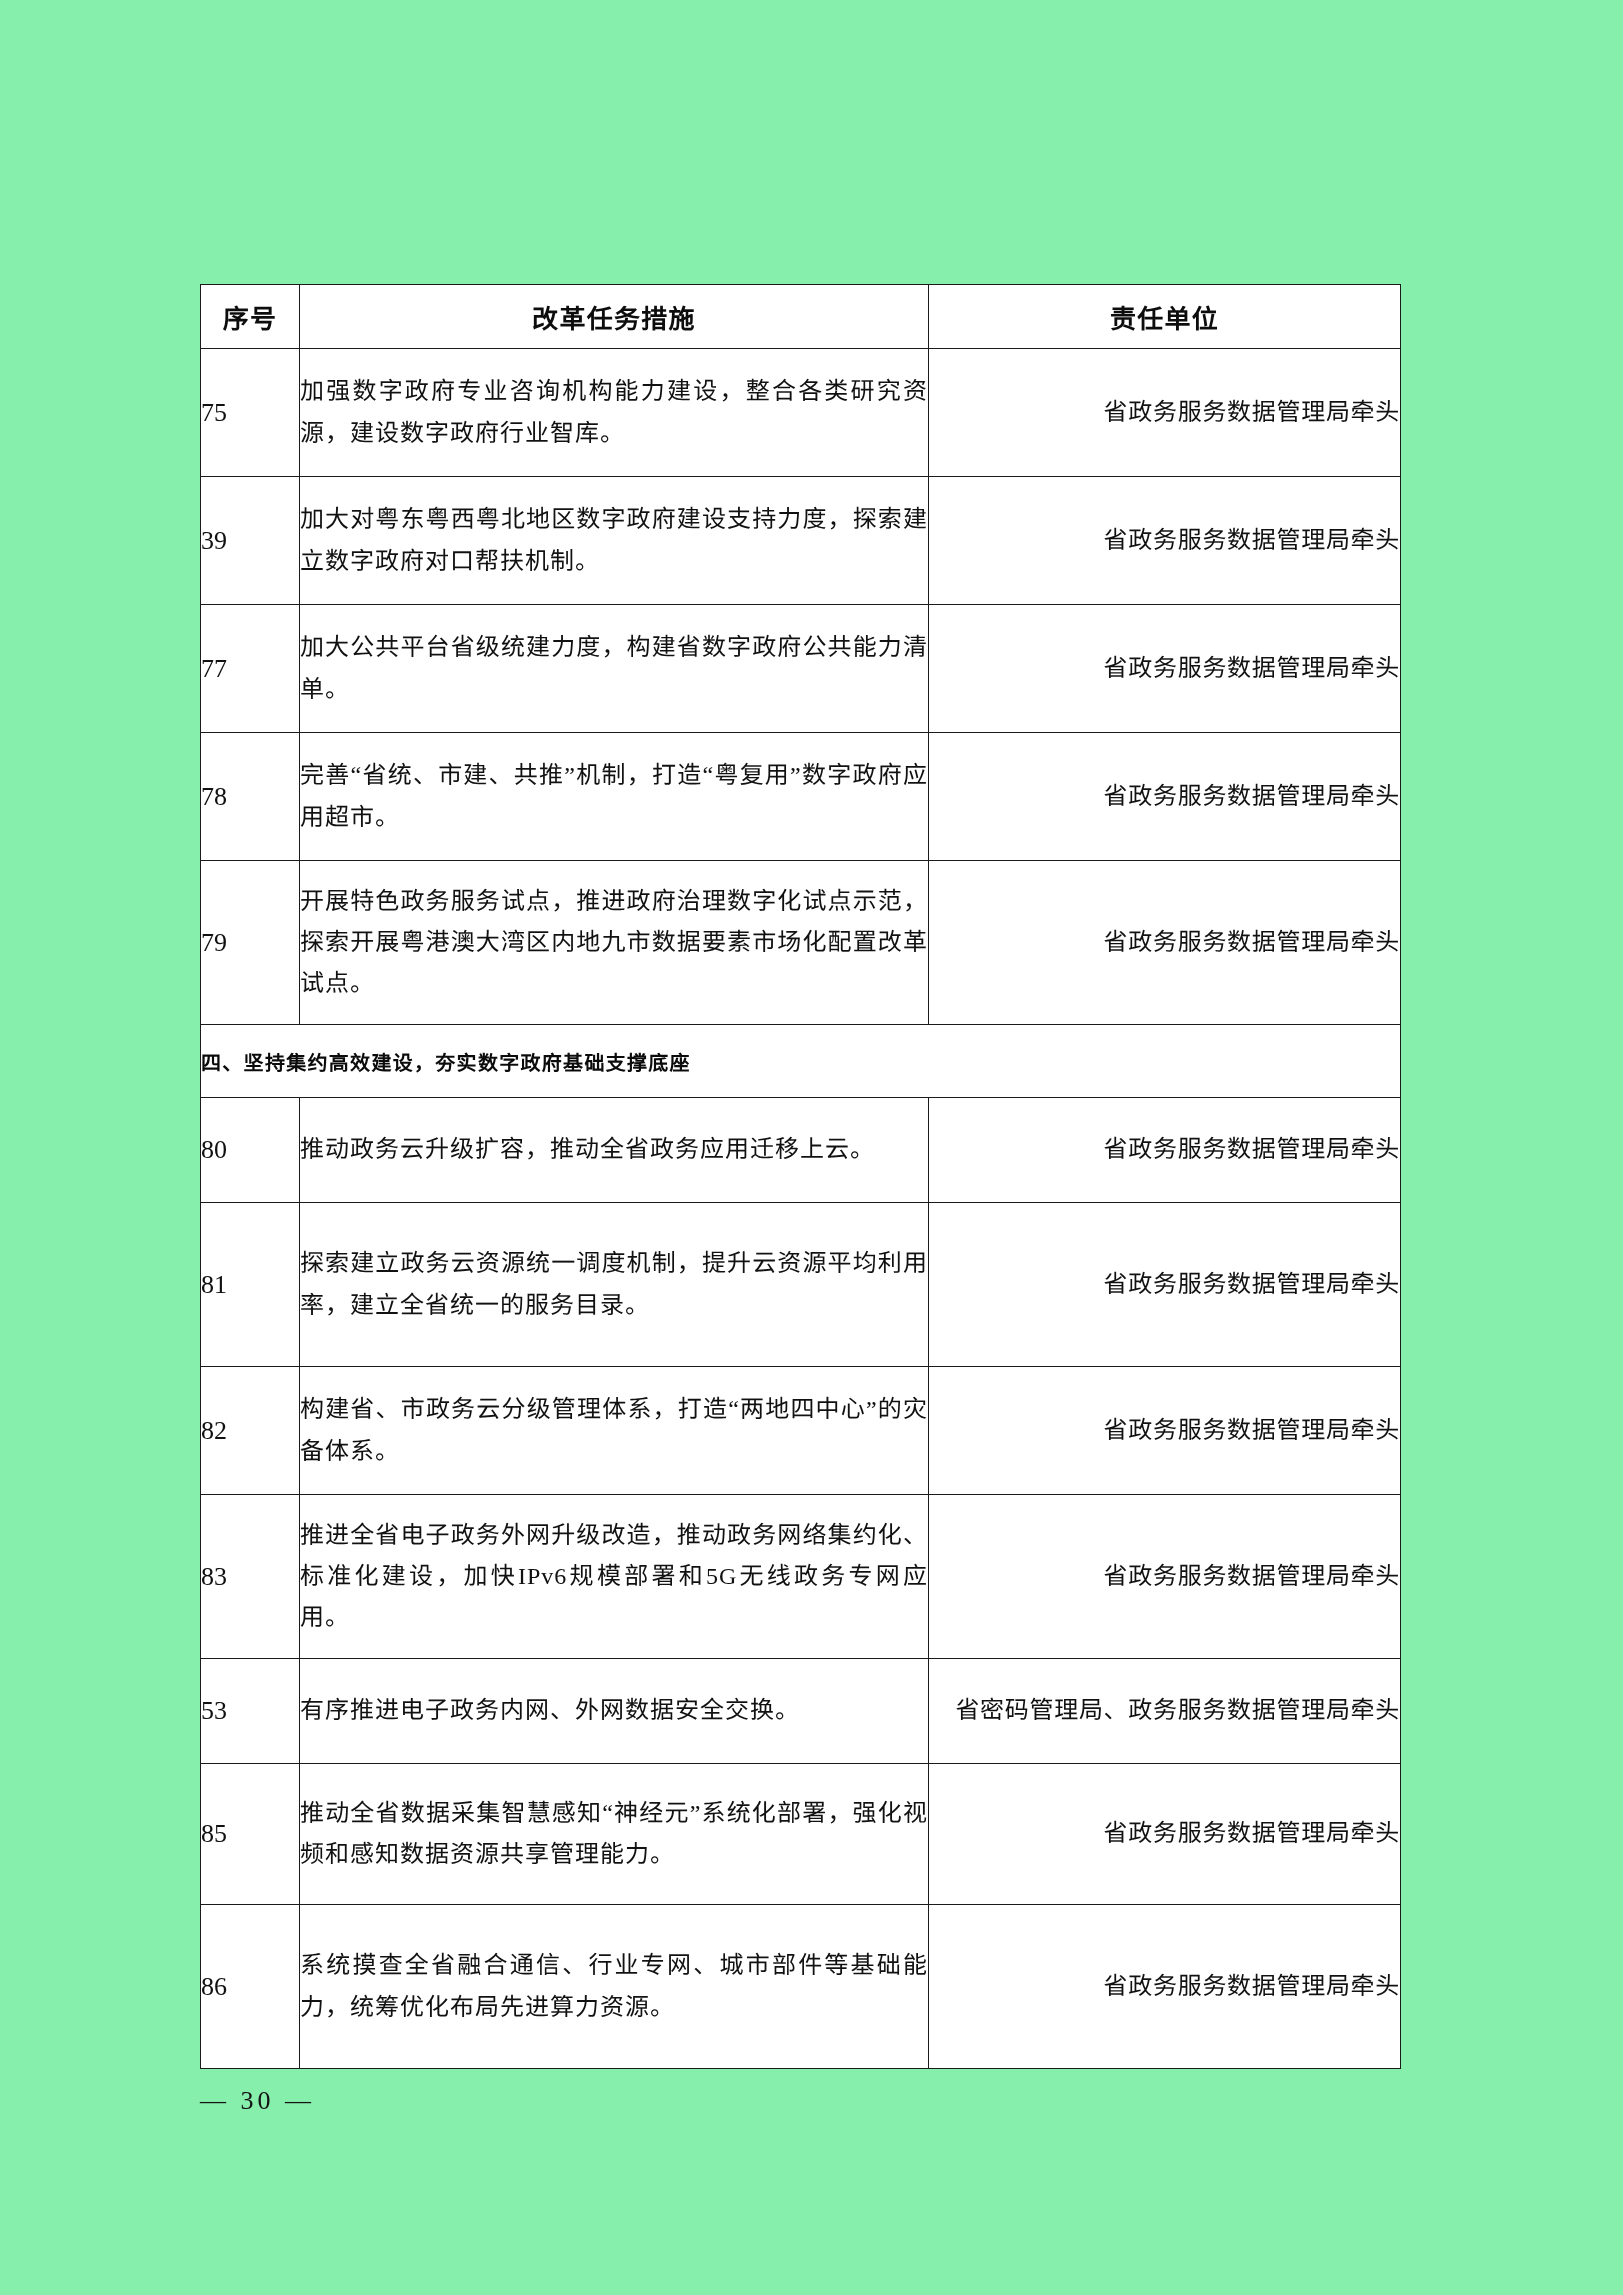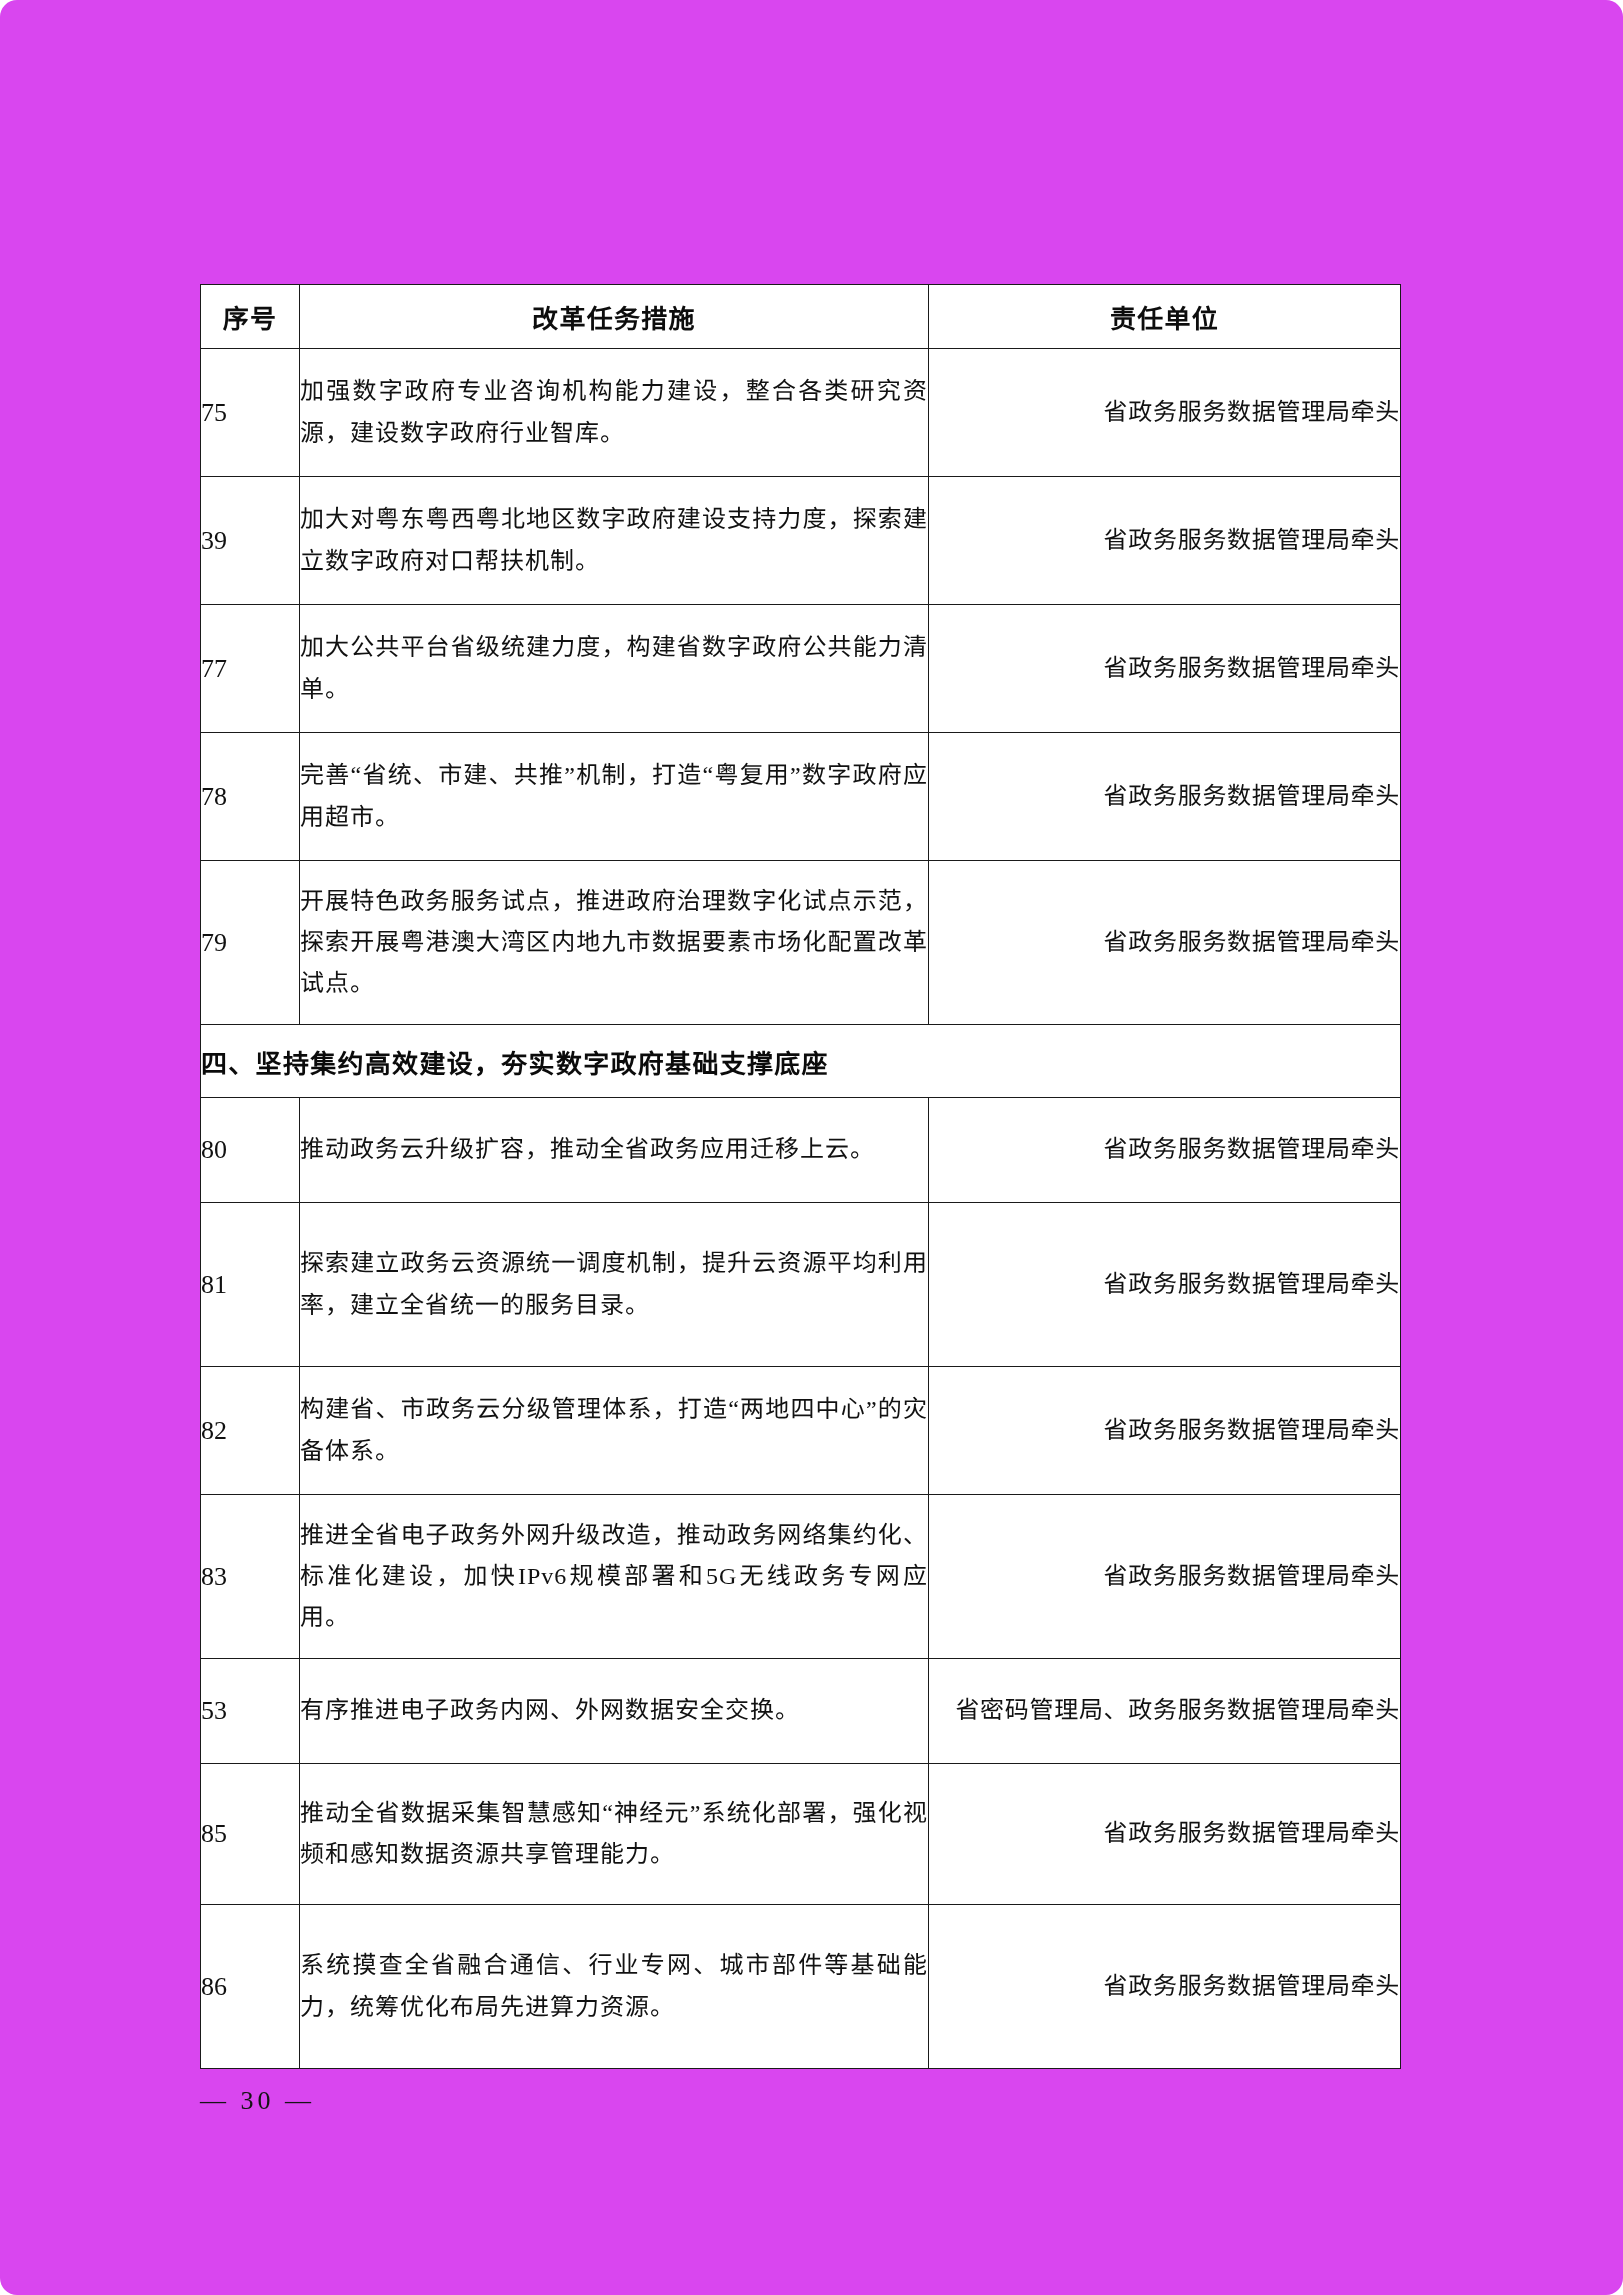--- a/index.html
+++ b/index.html
@@ -13,22 +13,21 @@
     height: 2295px;
     position: relative;
     font-family: "Liberation Serif", "DejaVu Serif", serif;
     color: #111111;
     overflow: hidden;
   }
 
   .page {
     position: absolute;
     inset: 0;
-    background: #d946ef;
-    border-radius: 17px;
+    background: #86efac;
   }
 
   
   .table-wrap {
     position: absolute;
     left: 200px;
     top: 284px;
     width: 1200px;
   }
 
@@ -98,21 +97,21 @@
     text-align: right;
     padding-left: 14.5px;
   }
 
   
   .section-row td {
     height: 72px;
     padding: 6.6px 0 6.6px 22.3px;
     text-align: left;
     font-weight: 700;
-    font-size: 26px;
+    font-size: 20px;
     letter-spacing: 1.3px;
     font-family: "Liberation Sans", "DejaVu Sans", sans-serif;
     border-top: 2px solid #101010;
     border-bottom: 1.3px solid #151515;
     color: #0b0b0b;
   }
   .r-h160 { height: 105px; padding-left: 32px; }
   .r-h195 { height: 128px; }
   .r-h215 { height: 141px; }
   .r-h250 { height: 164px; }

